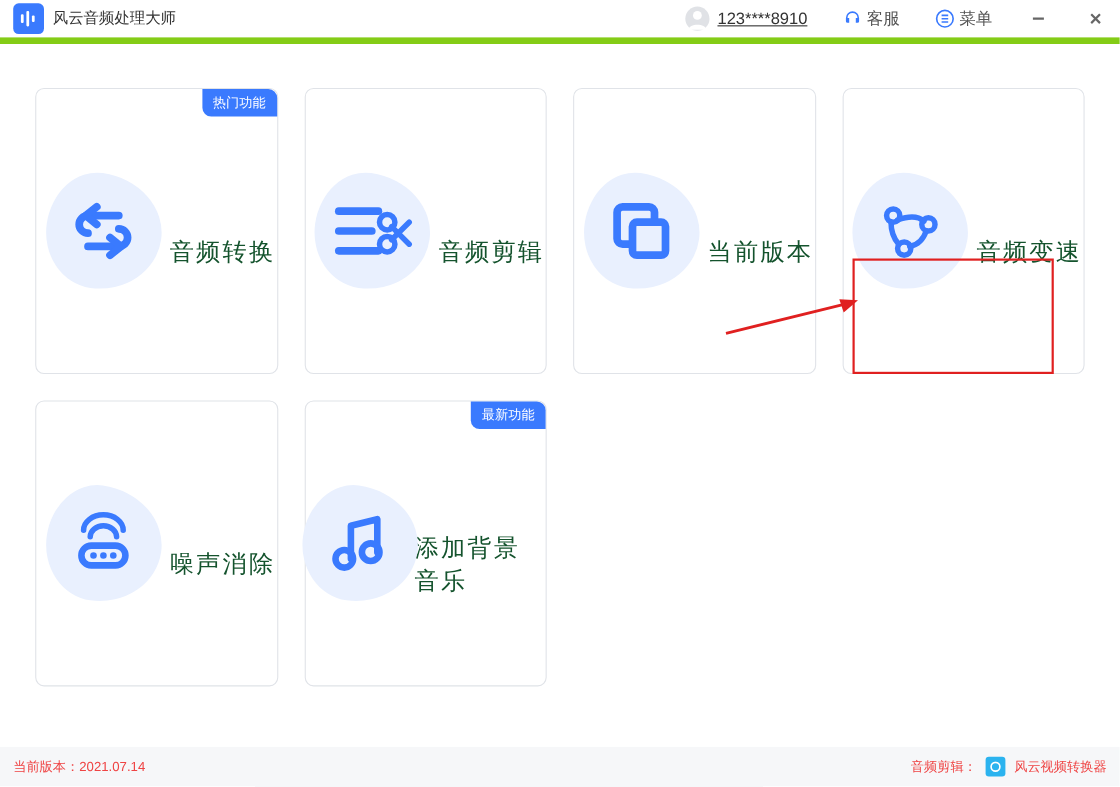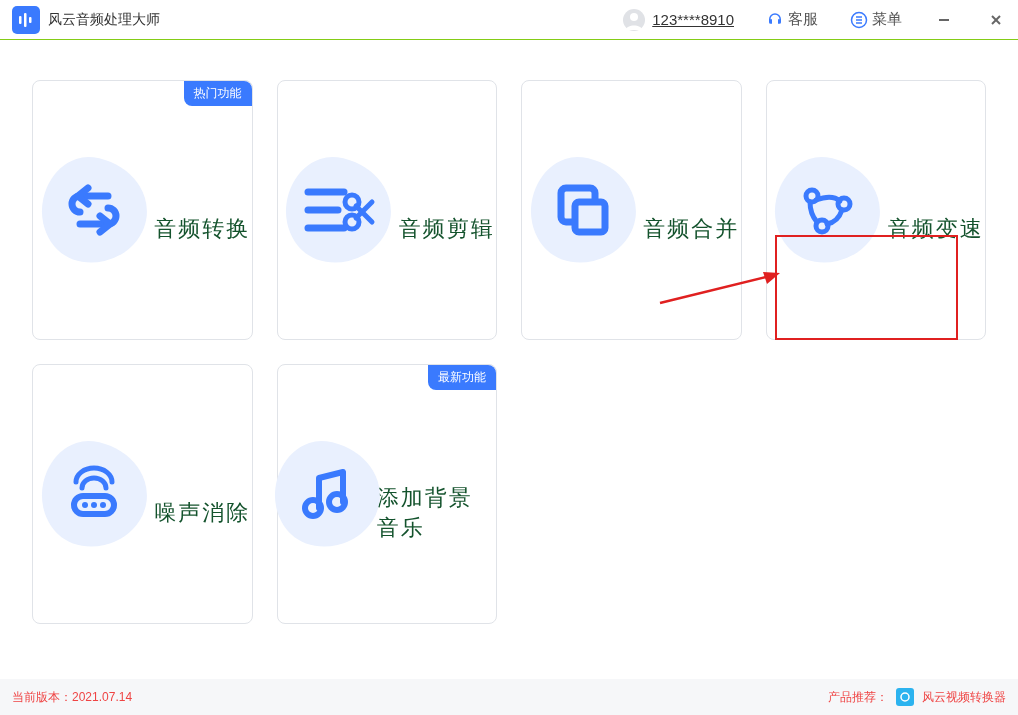--- a/index.html
+++ b/index.html
@@ -1,18 +1,18 @@
 <!DOCTYPE html>
 <html><head>
   <meta charset="utf-8">
   <style>
     * { margin: 0; padding: 0; box-sizing: border-box; }
     body { font-family: "Microsoft YaHei", sans-serif; width: 1018px; height: 715px; background: #fff; overflow: hidden; position: relative; }
 
-    .titlebar { height: 40px; display: flex; align-items: center; padding: 0 12px; border-bottom: 1px solid #84cc16; }
+    .titlebar { height: 40px; display: flex; align-items: center; padding: 0 12px; border-bottom: 6px solid #84cc16; }
     .logo-box { width: 28px; height: 28px; background: #3a7afe; border-radius: 5px; display: flex; align-items: center; justify-content: center; margin-right: 8px; }
     .app-title { font-size: 14px; color: #333; font-weight: 500; }
     .title-spacer { flex: 1; }
     .title-right { display: flex; align-items: center; gap: 32px; color: #555; font-size: 15px; }
     .user-group { display: flex; align-items: center; gap: 6px; }
     .user-name { text-decoration: underline; color: #333; cursor: pointer; }
     .hdr-btn { display: flex; align-items: center; gap: 4px; cursor: pointer; color: #555; }
     .win-btn { width: 20px; height: 20px; display: flex; align-items: center; justify-content: center; cursor: pointer; color: #888; }
 
     .main-area { padding: 40px 32px 0 32px; }
@@ -120,21 +120,21 @@
     </div>
 
     <div class="card">
       <div class="icon-blob">
           <div class="blob-shape"></div>
         <svg class="icon-svg" width="72" height="72" viewBox="0 0 72 72">
           <rect x="14" y="14" width="34" height="34" rx="5" fill="none" stroke="#3a7afe" stroke-width="7"></rect>
           <rect x="28" y="28" width="30" height="30" rx="4" fill="#e9f0fe" stroke="#3a7afe" stroke-width="7"></rect>
         </svg>
       </div>
-      <div class="card-label">音频合并</div>
+      <div class="card-label">当前版本</div>
     </div>
 
 
     <div class="card">
       <div class="icon-blob">
           <div class="blob-shape"></div>
         <svg class="icon-svg" width="72" height="72" viewBox="0 0 72 72">
           <circle cx="20" cy="22" r="6" fill="none" stroke="#3a7afe" stroke-width="5"></circle>
           <circle cx="52" cy="30" r="6" fill="none" stroke="#3a7afe" stroke-width="5"></circle>
           <circle cx="30" cy="52" r="6" fill="none" stroke="#3a7afe" stroke-width="5"></circle>
@@ -183,21 +183,21 @@
 <svg class="arrow-overlay" style="left:655px; top:268px; width:130px; height:40px;" viewBox="0 0 130 40">
   <line x1="5" y1="35" x2="115" y2="8" stroke="#e02020" stroke-width="2.5"></line>
   <polygon points="125,5 108,4 112,16" fill="#e02020"></polygon>
 </svg>
 
 <div class="footer">
   <span>当前版本：</span>
   <span>2021.07.14</span>
   <div class="footer-spacer"></div>
   <div class="footer-right">
-    <span>产品推荐：</span>
+    <span>音频剪辑：</span>
     <div class="rec-icon">
       <svg width="10" height="10" viewBox="0 0 10 10">
           <circle cx="5" cy="5" r="4" fill="none" stroke="#fff" stroke-width="1.5"></circle>
         </svg>
     </div>
     <span style="cursor:pointer;">风云视频转换器</span>
   </div>
 </div>
 
 </body></html>

